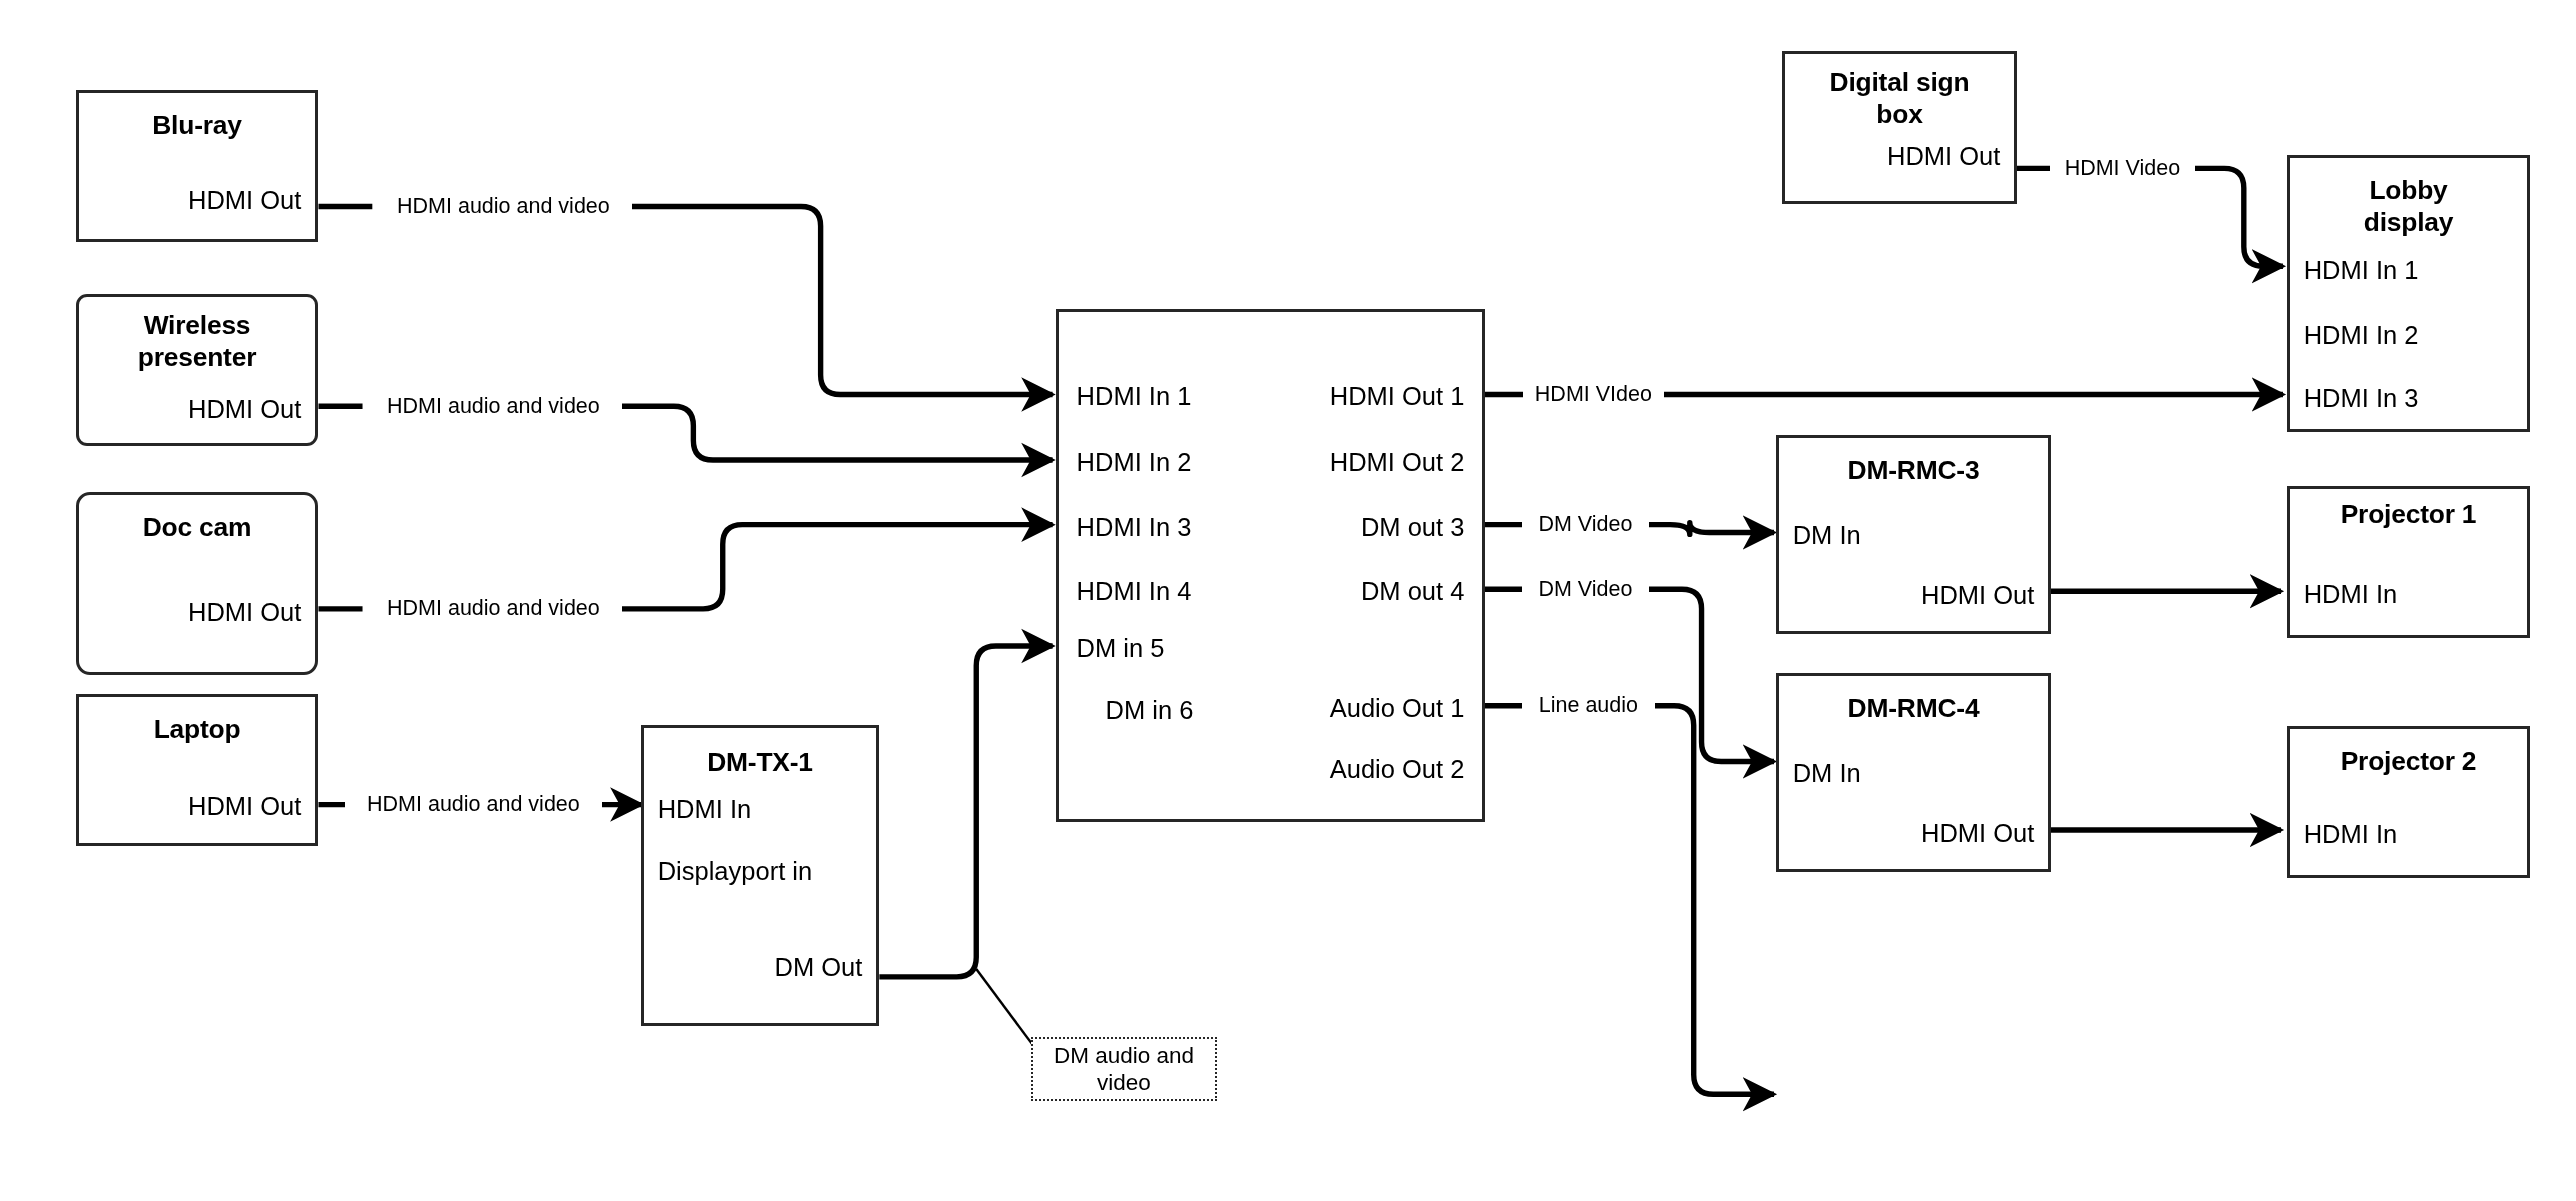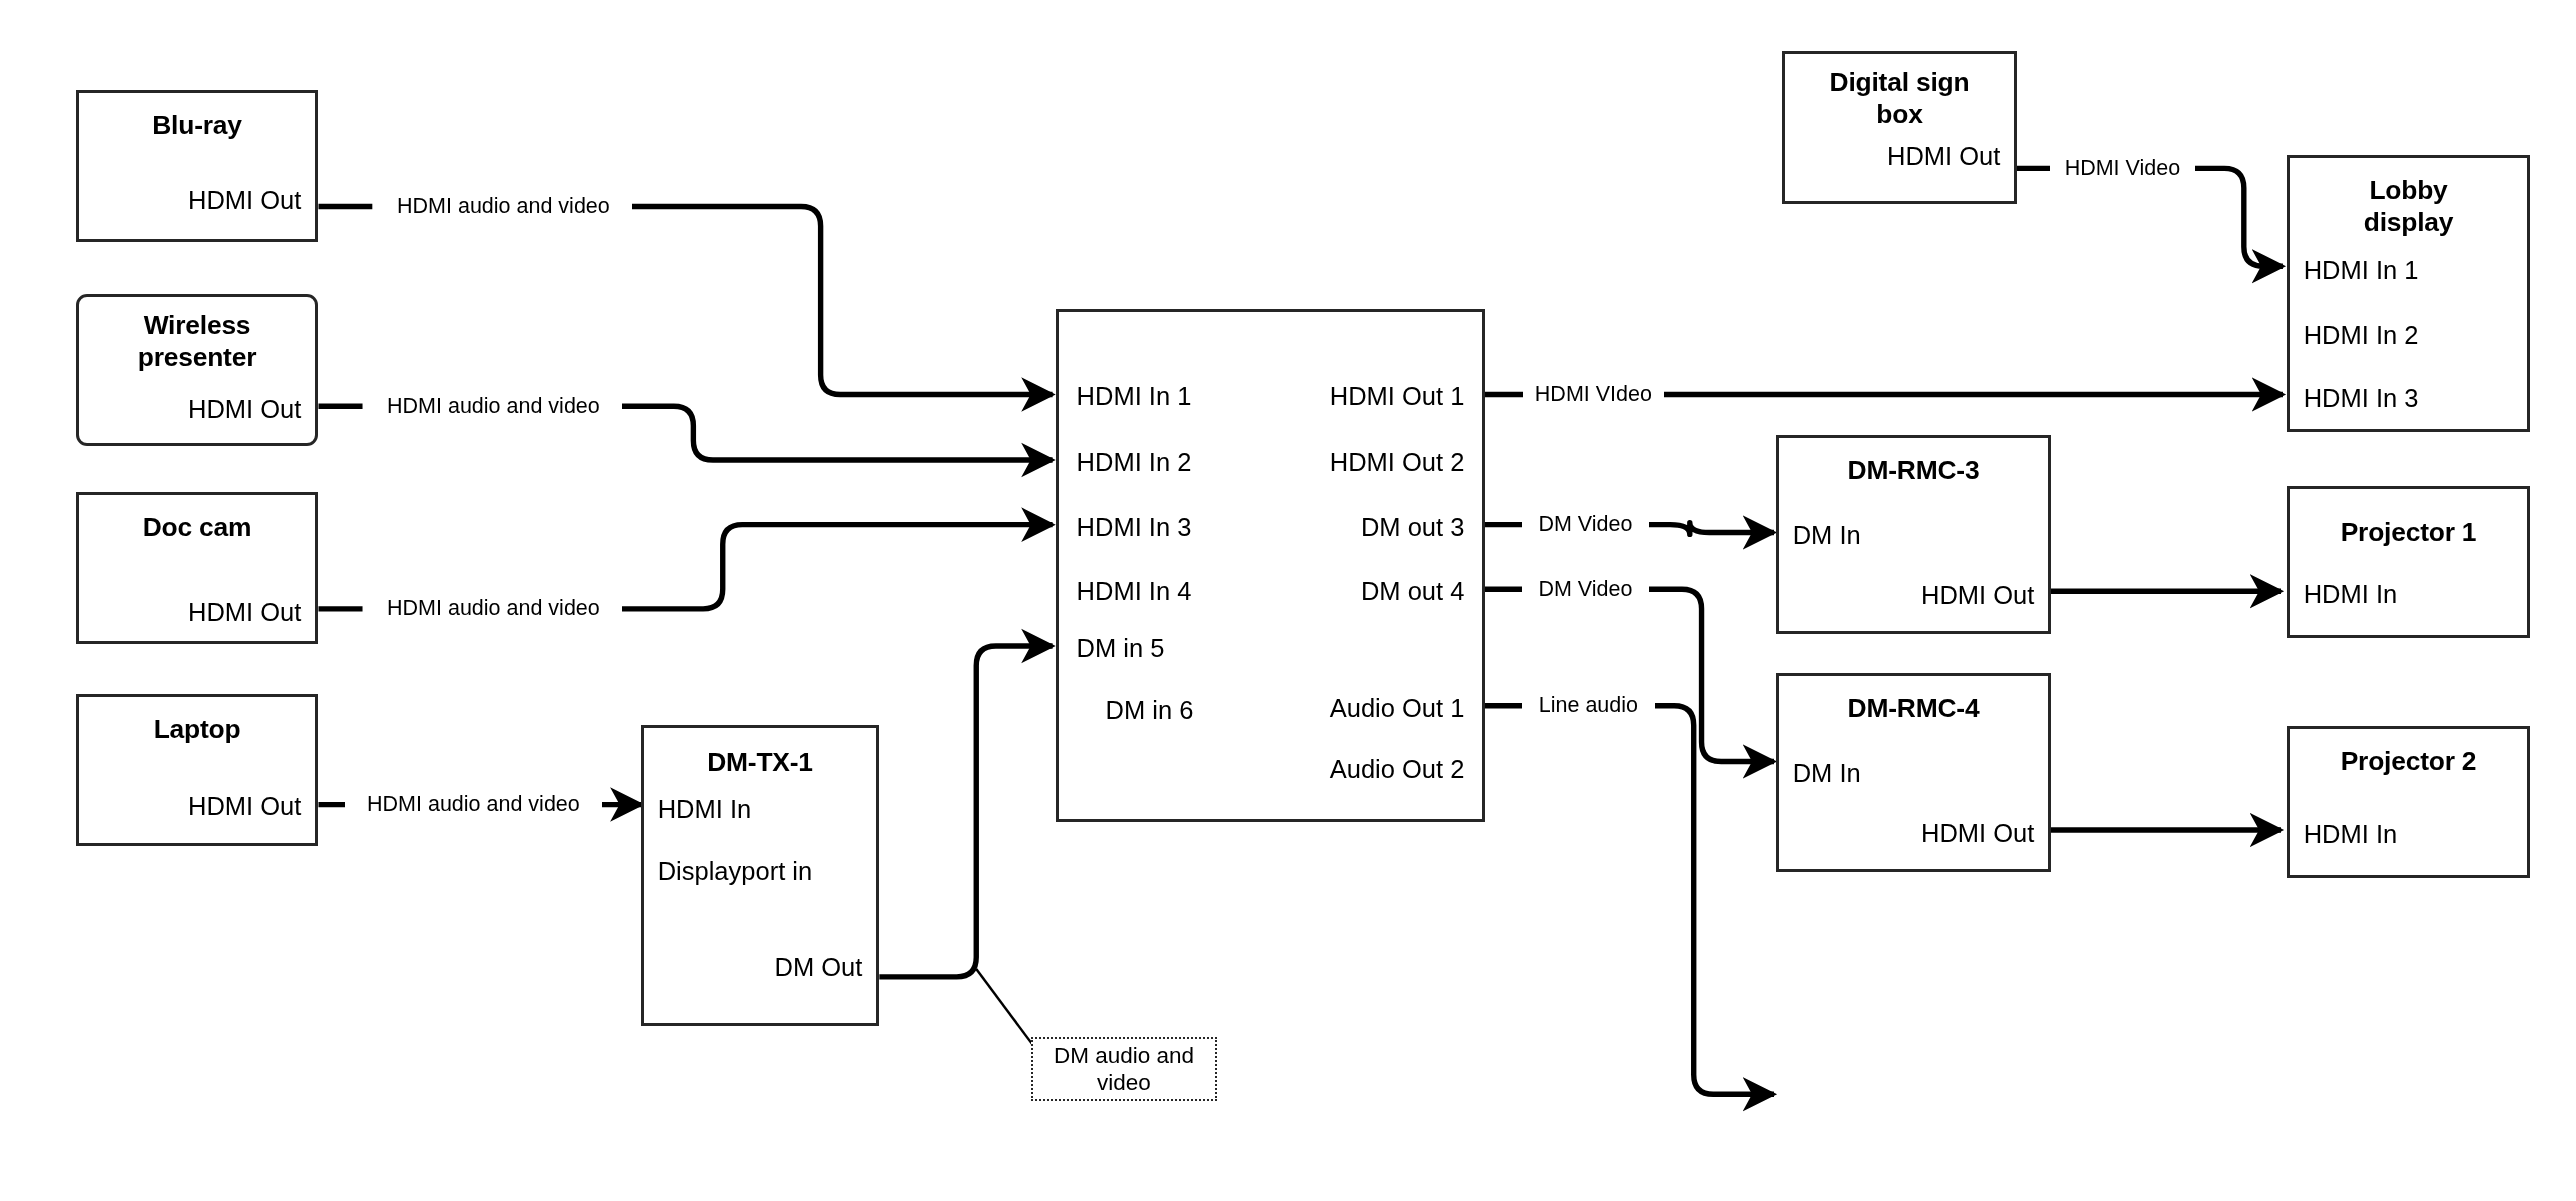--- a/index.html
+++ b/index.html
@@ -131,21 +131,21 @@
     <div class="node-title" style="top:15.7px;">Blu-ray</div>
     <div class="port right" style="right:13.7px; top:93px;">HDMI Out</div>
   </div>
 
   <div class="node" style="left:76px; top:294px; width:242px; height:152px;border-radius:11px;">
     <div class="node-title" style="top:11.7px;">Wireless</div>
     <div class="node-title" style="top:44px;">presenter</div>
     <div class="port right" style="right:13.7px; top:98px;">HDMI Out</div>
   </div>
 
-  <div class="node" style="left:76px; top:492px; width:242px; height:152px;">
+  <div class="node" style="left:76px; top:492px; width:242px; height:183px;border-radius:14px;">
     <div class="node-title" style="top:15.7px;">Doc cam</div>
     <div class="port right" style="right:13.7px; top:103px;">HDMI Out</div>
   </div>
 
   <div class="node" style="left:76px; top:694px; width:242px; height:152px;">
     <div class="node-title" style="top:15.7px;">Laptop</div>
     <div class="port right" style="right:13.7px; top:95px;">HDMI Out</div>
   </div>
 
   <div class="node" style="left:641px; top:725px; width:238px; height:301px;">
@@ -192,21 +192,21 @@
     <div class="port right" style="right:13.7px; top:143px;">HDMI Out</div>
   </div>
 
   <div class="node" style="left:1776px; top:673px; width:275px; height:199px;">
     <div class="node-title" style="top:15.7px;">DM-RMC-4</div>
     <div class="port left" style="left:13.7px; top:83px;">DM In</div>
     <div class="port right" style="right:13.7px; top:143px;">HDMI Out</div>
   </div>
 
   <div class="node" style="left:2287px; top:486px; width:243px; height:152px;">
-    <div class="node-title" style="top:27px;">Projector 1</div>
+    <div class="node-title" style="top:9px;">Projector 1</div>
     <div class="port left" style="left:13.7px; top:91px;">HDMI In</div>
   </div>
 
   <div class="node" style="left:2287px; top:726px; width:243px; height:152px;">
     <div class="node-title" style="top:15.7px;">Projector 2</div>
     <div class="port left" style="left:13.7px; top:91px;">HDMI In</div>
   </div>
 
 
   <div class="edge-label" style="left:375px; top:194px; width:249px;">HDMI audio and video</div>

